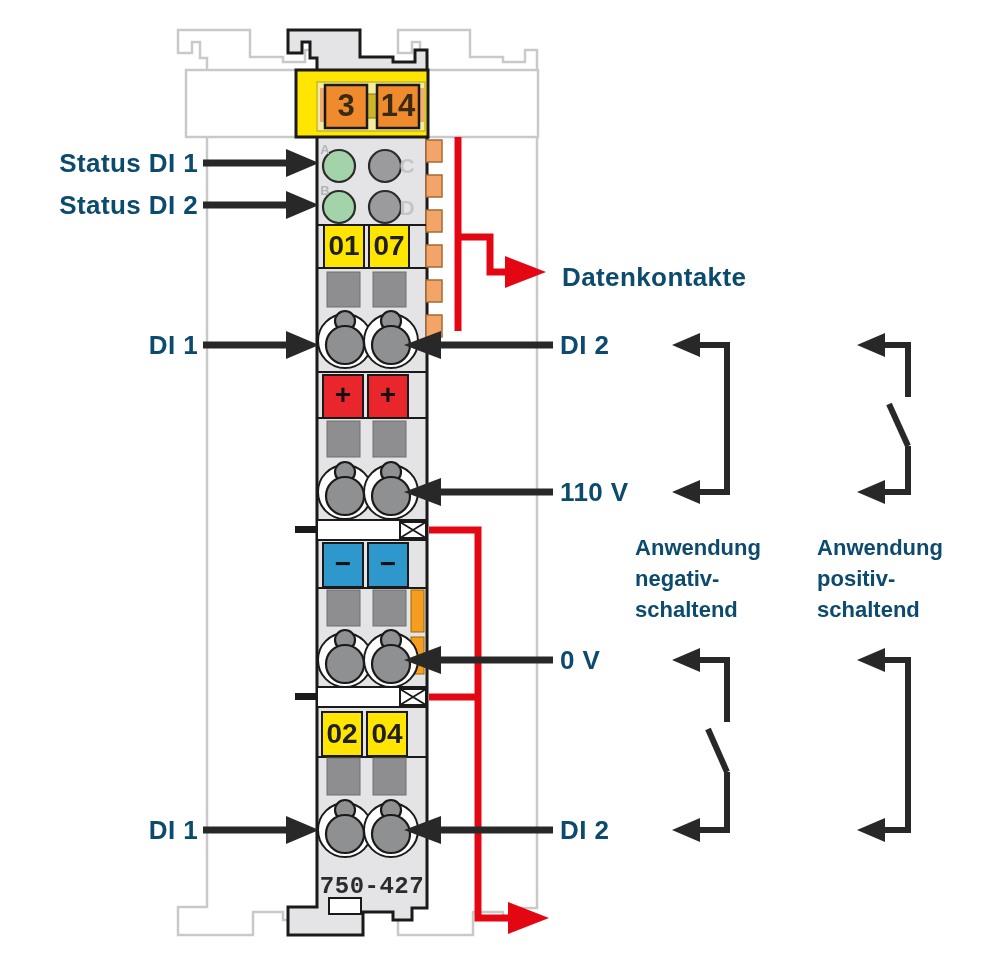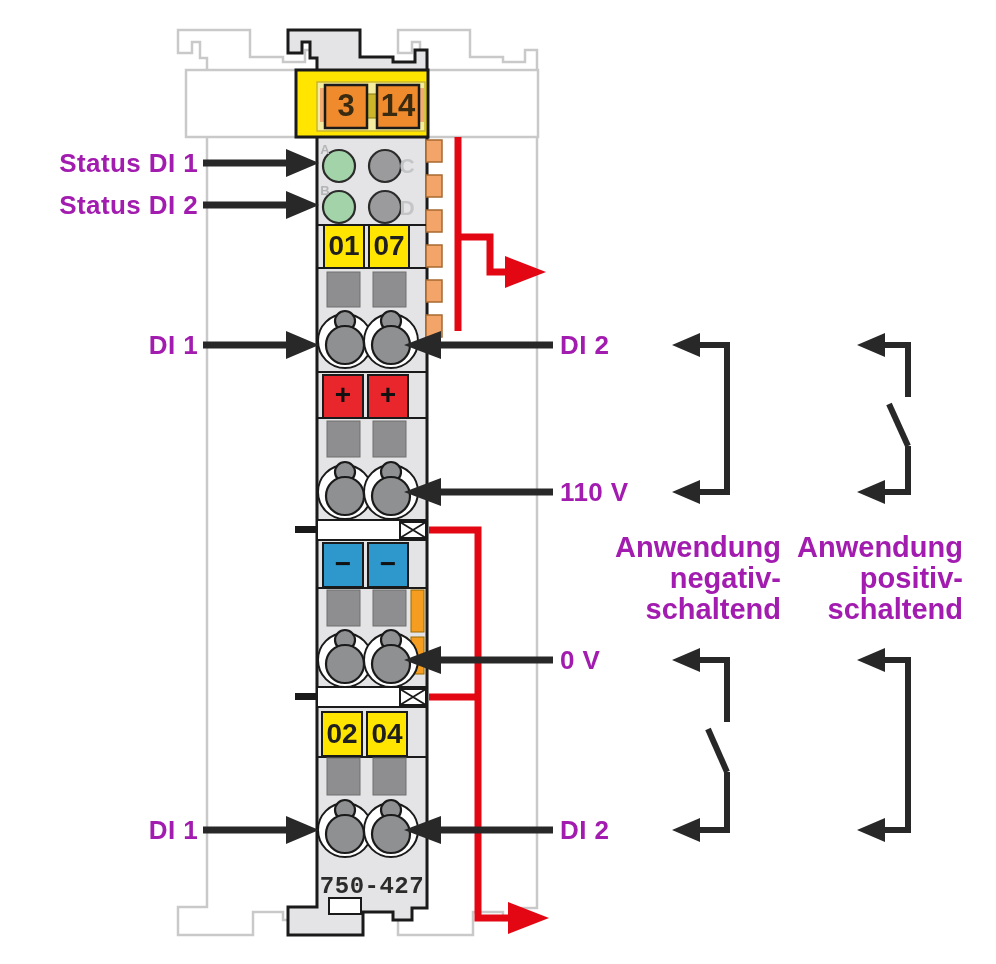--- a/index.html
+++ b/index.html
@@ -1,23 +1,23 @@
 <!DOCTYPE html>
 <html><head>
 <meta charset="utf-8">
 <style>
   html,body{margin:0;padding:0;background:#ffffff;}
   #canvas{position:relative;width:996px;height:964px;background:#ffffff;
           font-family:"Liberation Sans",sans-serif;overflow:hidden;}
   #diagram-svg{position:absolute;left:0;top:0;}
-  .txt{position:absolute;font-weight:bold;color:#a21caf;white-space:nowrap;}
+  .txt{position:absolute;font-weight:bold;color:#0c4a6e;white-space:nowrap;}
   .leftlbl{width:198px;text-align:right;transform:translateY(-50%);
            font-size:26px;letter-spacing:.4px;}
   .rightlbl{transform:translateY(-50%);font-size:26px;letter-spacing:.4px;}
-  .app{transform:translate(-50%,-50%);text-align:right;font-size:29px;line-height:31px;}
+  .app{transform:translate(-50%,-50%);text-align:left;font-size:22px;line-height:31px;}
   .ctr{transform:translate(-50%,-50%);}
   .tnum{font-size:31px;color:#3a2a10;}
   .cnum{font-size:28px;color:#1f1f1f;}
   .pol{font-size:28px;color:#111111;}
   .model{font-size:24px;color:#2b2b2b;letter-spacing:.5px;font-family:Liberation Mono, monospace;}
   .ledsm{font-size:13px;color:#b2b4b6;}
   .ledlg{font-size:21px;color:#c3c5c7;}
 </style>
 </head>
 <body>
@@ -223,20 +223,21 @@
       <polygon points="885,818 885,842 857,830" stroke="none"></polygon>
     </g>
   </g>
 </svg>
 
 <div class="txt leftlbl" style="left:0;top:163px">Status DI 1</div>
 <div class="txt leftlbl" style="left:0;top:205px">Status DI 2</div>
 <div class="txt leftlbl" style="left:0;top:345px">DI 1</div>
 <div class="txt leftlbl" style="left:0;top:830px">DI 1</div>
 
+<div class="txt rightlbl" style="left:562px;top:277px">Datenkontakte</div>
 <div class="txt rightlbl" style="left:560px;top:345px">DI 2</div>
 <div class="txt rightlbl" style="left:560px;top:492px">110 V</div>
 <div class="txt rightlbl" style="left:560px;top:660px">0 V</div>
 <div class="txt rightlbl" style="left:560px;top:830px">DI 2</div>
 
 <div class="txt app" style="left:698px;top:578px">
   <span style="display:block">Anwendung</span>
   <span style="display:block">negativ-</span>
   <span style="display:block">schaltend</span>
 </div>

